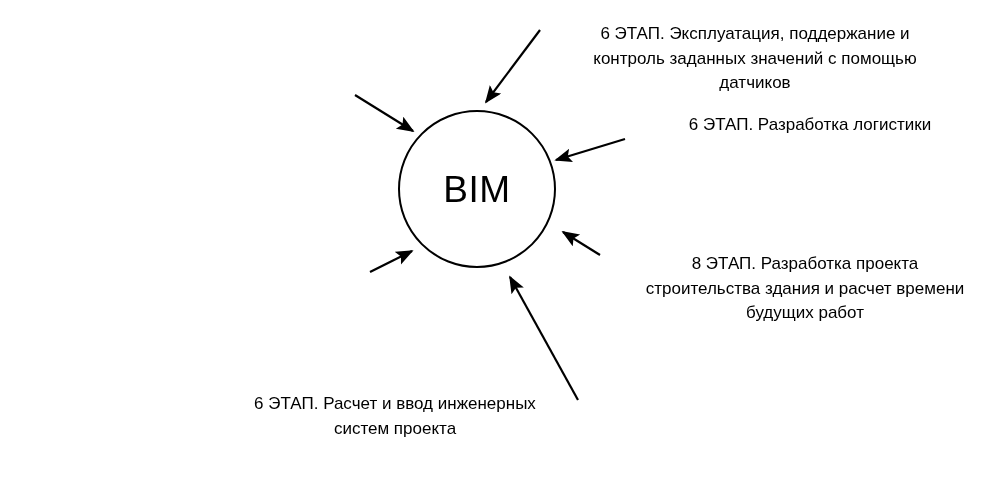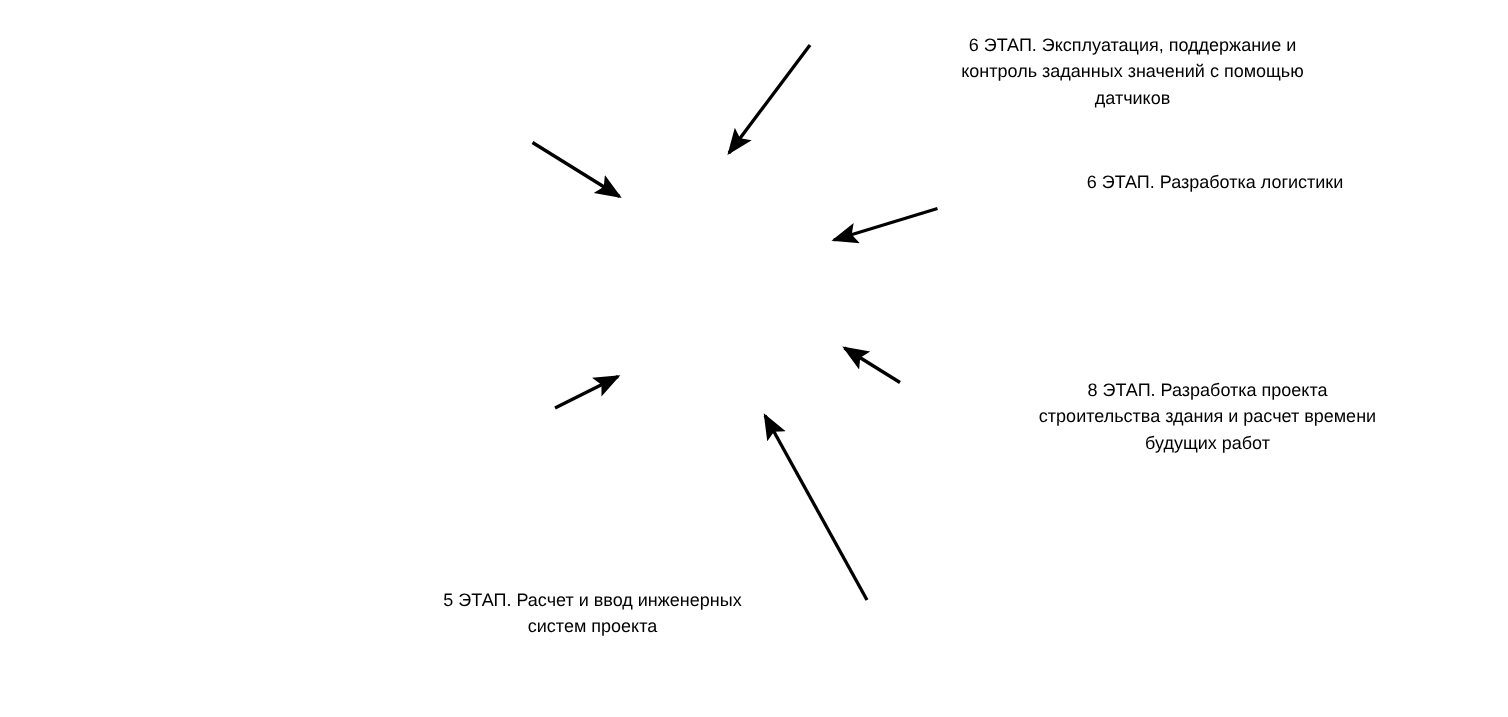--- a/index.html
+++ b/index.html
@@ -37,21 +37,21 @@
     background: #ffffff;
   }
   .center-label {
     font-size: 37px;
     color: #000000;
     letter-spacing: 0.5px;
     line-height: 1;
   }
   .stage-label {
     position: absolute;
-    font-size: 12px;
+    font-size: 17px;
     line-height: 1.45;
     color: #000000;
     white-space: pre-line;
   }
   .ta-center { text-align: center; }
 
   
   #label-1 { left: 30px;  top: 88px;  width: 320px; }
   #label-2 { left: 22px;  top: 258px; width: 355px; }
   #label-3 { left: 200px; top: 392px; width: 390px; }
@@ -77,22 +77,25 @@
 
     <line x1="578" y1="400" x2="510" y2="277" stroke="#000000" stroke-width="2.2" marker-end="url(#ah)"></line>
 
     <line x1="600" y1="255" x2="563" y2="232" stroke="#000000" stroke-width="2.2" marker-end="url(#ah)"></line>
 
     <line x1="625" y1="139" x2="556" y2="160" stroke="#000000" stroke-width="2.2" marker-end="url(#ah)"></line>
 
     <line x1="540" y1="30" x2="486" y2="102" stroke="#000000" stroke-width="2.2" marker-end="url(#ah)"></line>
   </svg>
 
+  <div class="center-node">
+    <span class="center-label">BIM</span>
+  </div>
 
-  <div class="stage-label ta-center" id="label-3">5 ЭТАП. Расчет и ввод инженерных
+  <div class="stage-label ta-center" id="label-3">6 ЭТАП. Расчет и ввод инженерных
 систем проекта</div>
   <div class="stage-label ta-center" id="label-4">8 ЭТАП. Разработка проекта
 строительства здания и расчет времени
 будущих работ</div>
   <div class="stage-label ta-center" id="label-5">6 ЭТАП. Разработка логистики</div>
   <div class="stage-label ta-center" id="label-6">6 ЭТАП. Эксплуатация, поддержание и
 контроль заданных значений с помощью
 датчиков</div>
 
 </div>

